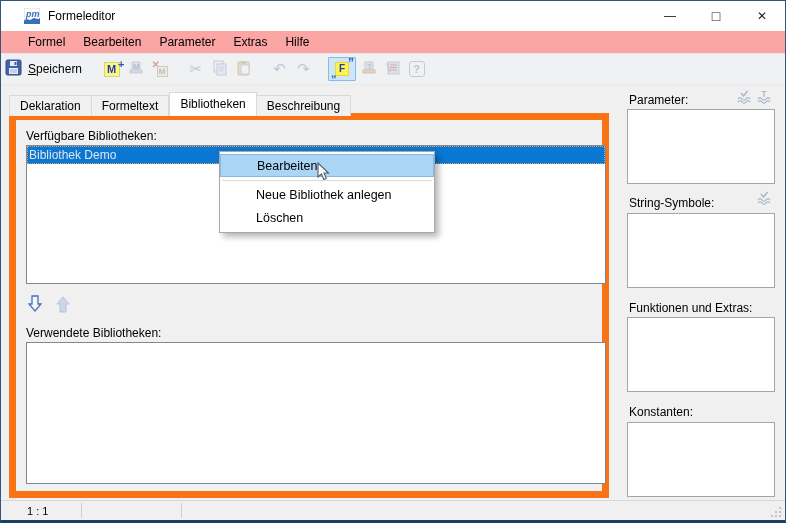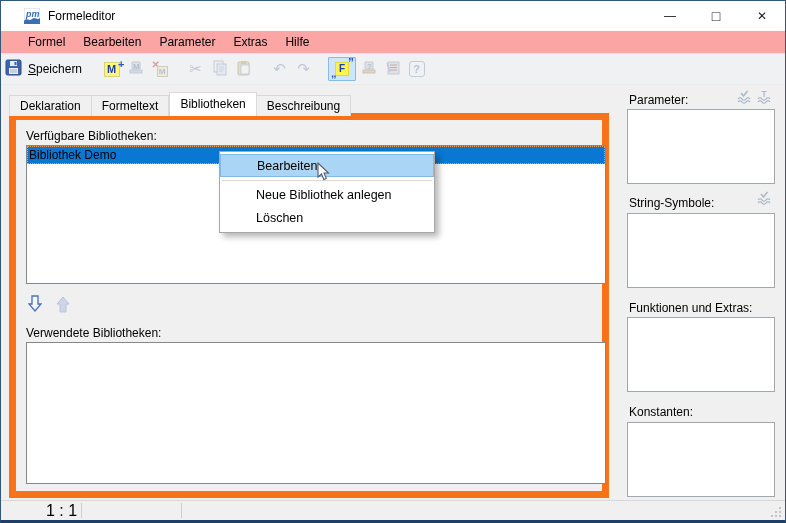--- a/index.html
+++ b/index.html
@@ -55,41 +55,41 @@
          border:1px solid #d9d9d9; border-bottom:none; margin-right:0; position:relative; top:1px; }
   .tab + .tab { border-left:none; }
   .tab.active { height:24px; line-height:23px; background:#ffffff; top:1px; z-index:4;
                 border-left:1px solid #d9d9d9; }
   .panel { position:absolute; left:8px; top:112px; width:600px; height:385px;
            background:#f0f0f0; border:7px solid #f97316; z-index:2; }
 
   .field-label { position:absolute; left:10px; font-size:12px; }
   .listbox { position:absolute; left:10px; width:580px; background:#fff; border:1px solid #828790; }
   .lb-row { height:18px; line-height:18px; padding-left:2px; font-size:12px; }
-  .lb-row.selected { background:#0a77d4; color:#000000; outline:1px dotted #dba263; outline-offset:-1px; }
+  .lb-row.selected { background:#0a77d4; color:#e5e5e5; outline:1px dotted #dba263; outline-offset:-1px; }
 
   .arrows { position:absolute; left:10px; top:174px; display:flex; gap:10px; }
   .arrow-btn { width:18px; height:20px; display:flex; align-items:center; justify-content:center; }
 
   
   .ctx-menu { position:absolute; left:218px; top:150px; width:216px; background:#ffffff;
               border:1px solid #a8a8a8; box-shadow:4px 4px 6px rgba(0,0,0,0.28); padding:2px 0; z-index:10; }
   .cm-item { position:relative; height:23px; line-height:22px; padding-left:36px; font-size:12.5px; }
   .cm-item.highlighted { background:#abd5f4; border:1px solid #84b9e4; }
   .cm-sep { height:1px; background:#d9d9d9; margin:3px 2px; }
 
   
   .sb-label { position:absolute; left:628px; font-size:12px; }
   .sb-box { position:absolute; left:626px; width:148px; height:75px; background:#fff; border:1px solid #a2a7ad; }
   .sb-icons { position:absolute; display:flex; gap:4px; }
 
   
   .statusbar { position:absolute; left:0; right:0; top:499px; height:20px; background:#f0f0f0;
                border-top:1px solid #d8d8d8; }
-  .status-zoom { position:absolute; left:26px; top:0; line-height:20px; font-size:16px;margin-left:19px; }
+  .status-zoom { position:absolute; left:26px; top:0; line-height:20px; font-size:11px; }
   .status-sep { position:absolute; top:2px; width:1px; height:15px; background:#cfcfcf; }
   .grip { position:absolute; right:3px; top:6px; }
 
   .cursor-svg { position:absolute; left:96px; top:7px; z-index:11; }
 </style>
 </head>
 <body>
 
 <div class="window">
 

